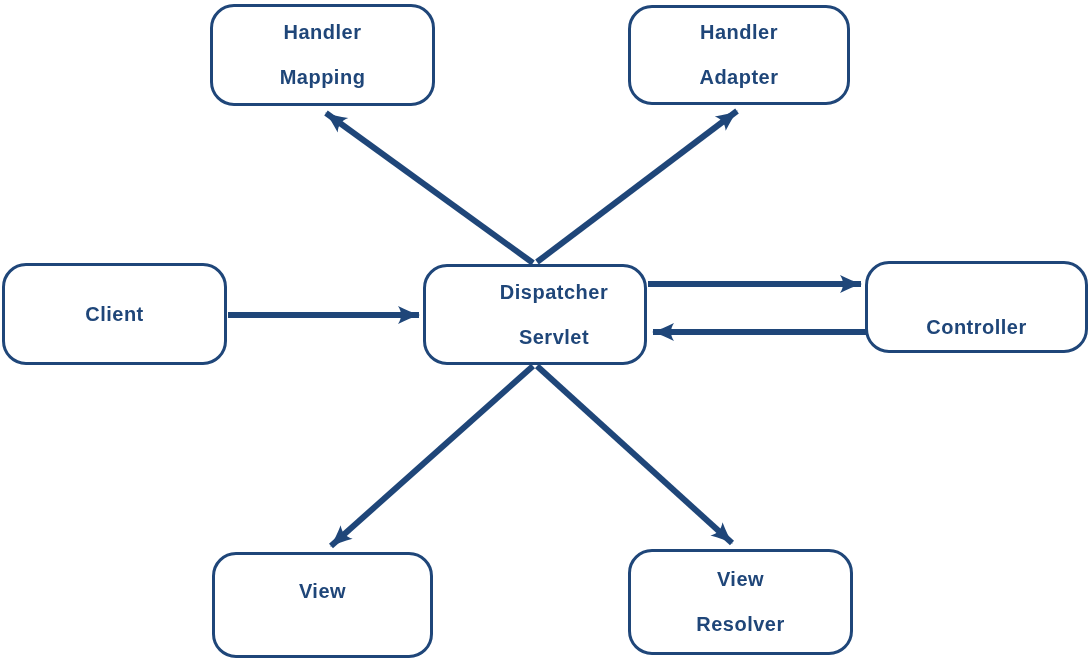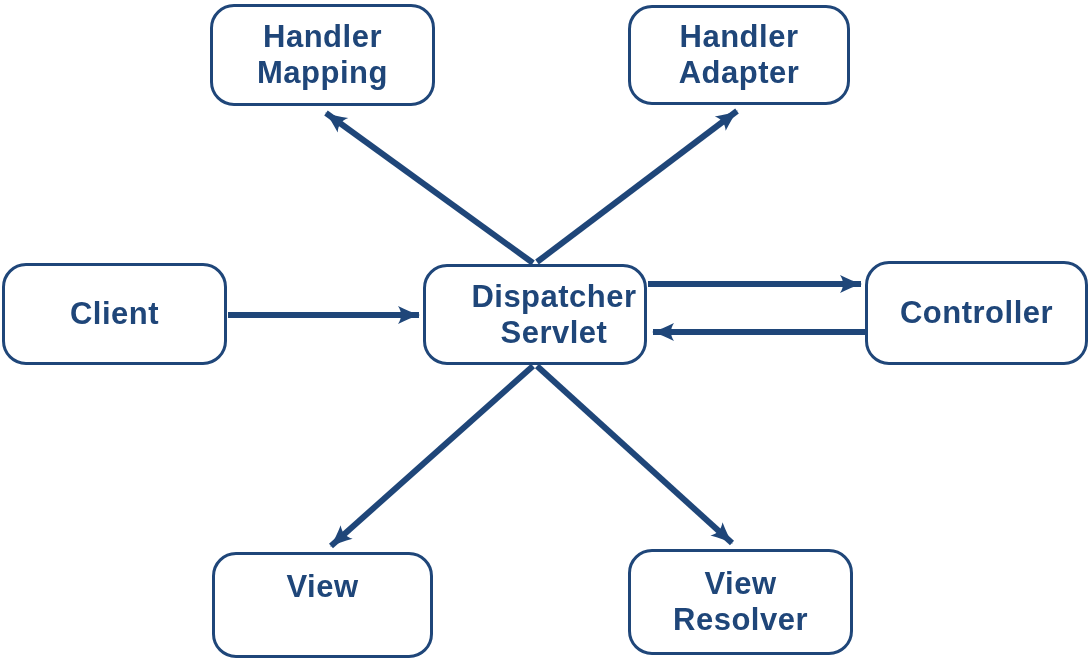--- a/index.html
+++ b/index.html
@@ -27,22 +27,22 @@
     border-radius:24px;
     background:transparent;
     display:flex;
     align-items:center;
     justify-content:center;
     z-index:2;
   }
   .node-label{
     color:var(--accent);
     font-weight:bold;
-    font-size:31px;
-    line-height:36px;
+    font-size:20px;
+    line-height:45px;
     letter-spacing:0.5px;
     text-align:center;
     white-space:pre-line;
     display:flex;
     justify-content:center;
   }
   
   .node-label.first-line{
     height:72px;
     align-items:flex-start;
@@ -76,21 +76,21 @@
       <div class="node-label">Handler
 Adapter</div>
     </div>
     <div class="node" style="left: 2px; top: 263px; width: 225px; height: 102px;">
       <div class="node-label">Client</div>
     </div>
     <div class="node" style="left: 423px; top: 264px; width: 224px; height: 101px; padding-left: 38px;">
       <div class="node-label">Dispatcher
 Servlet</div>
     </div>
-    <div class="node" style="left: 865px; top: 261px; width: 223px; height: 104px;">
+    <div class="node" style="left: 865px; top: 261px; width: 223px; height: 92px; align-items: flex-end;">
       <div class="node-label">Controller</div>
     </div>
     <div class="node" style="left: 212px; top: 552px; width: 221px; height: 106px;">
       <div class="node-label first-line">View</div>
     </div>
     <div class="node" style="left: 628px; top: 549px; width: 225px; height: 106px;">
       <div class="node-label">View
 Resolver</div>
     </div>
   </div>

